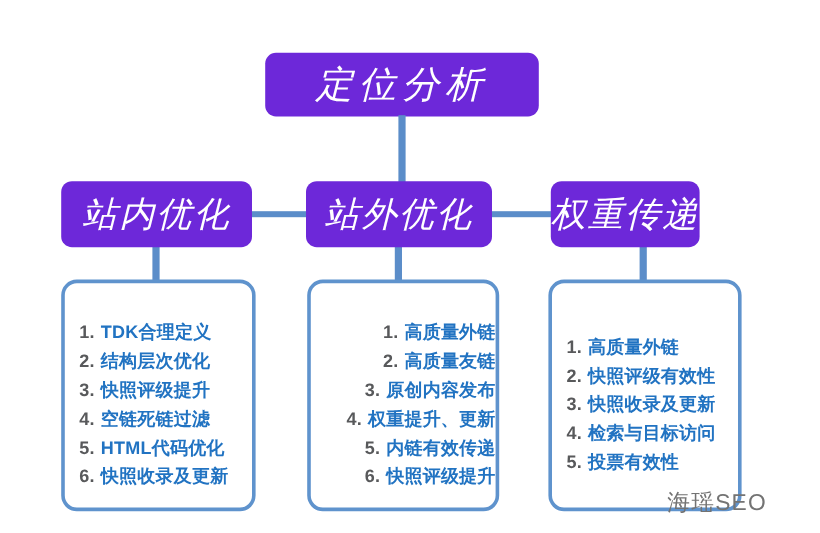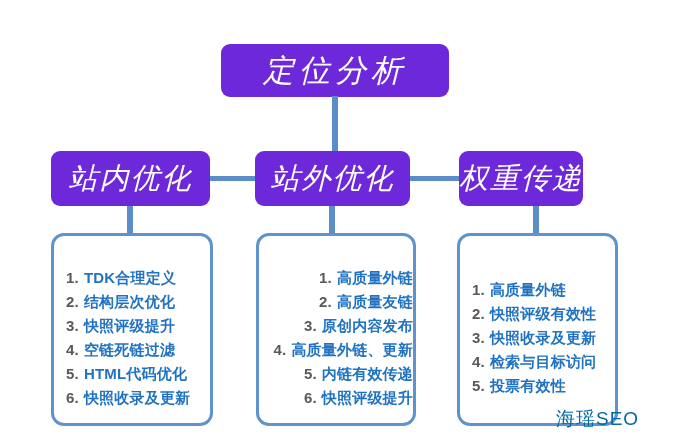--- a/index.html
+++ b/index.html
@@ -70,21 +70,21 @@
     letter-spacing: 0.2px;
   }
   .item .num { color: #58595b; margin-right: 5px; }
   .item .txt { color: #2173c2; }
 
   .watermark {
     position: absolute;
     left: 556px; top: 406px;
     width: 120px;
     font-size: 19px;
-    color: #0369a1;
+    color: #737373;
     letter-spacing: 1px;
   }
 </style>
 </head>
 <body>
 
 <div class="canvas">
 
   <div class="node root">
     <span>定位分析</span>
@@ -113,21 +113,21 @@
     <div class="item"><span class="num">3.</span><span class="txt">快照评级提升</span></div>
     <div class="item"><span class="num">4.</span><span class="txt">空链死链过滤</span></div>
     <div class="item"><span class="num">5.</span><span class="txt">HTML代码优化</span></div>
     <div class="item"><span class="num">6.</span><span class="txt">快照收录及更新</span></div>
   </div>
 
   <div class="listbox l1">
     <div class="item"><span class="num">1.</span><span class="txt">高质量外链</span></div>
     <div class="item"><span class="num">2.</span><span class="txt">高质量友链</span></div>
     <div class="item"><span class="num">3.</span><span class="txt">原创内容发布</span></div>
-    <div class="item"><span class="num">4.</span><span class="txt">高质量外链、更新</span></div>
+    <div class="item"><span class="num">4.</span><span class="txt">权重提升、更新</span></div>
     <div class="item"><span class="num">5.</span><span class="txt">内链有效传递</span></div>
     <div class="item"><span class="num">6.</span><span class="txt">快照评级提升</span></div>
   </div>
 
   <div class="listbox l2">
     <div class="item"><span class="num">1.</span><span class="txt">高质量外链</span></div>
     <div class="item"><span class="num">2.</span><span class="txt">快照评级有效性</span></div>
     <div class="item"><span class="num">3.</span><span class="txt">快照收录及更新</span></div>
     <div class="item"><span class="num">4.</span><span class="txt">检索与目标访问</span></div>
     <div class="item"><span class="num">5.</span><span class="txt">投票有效性</span></div>

